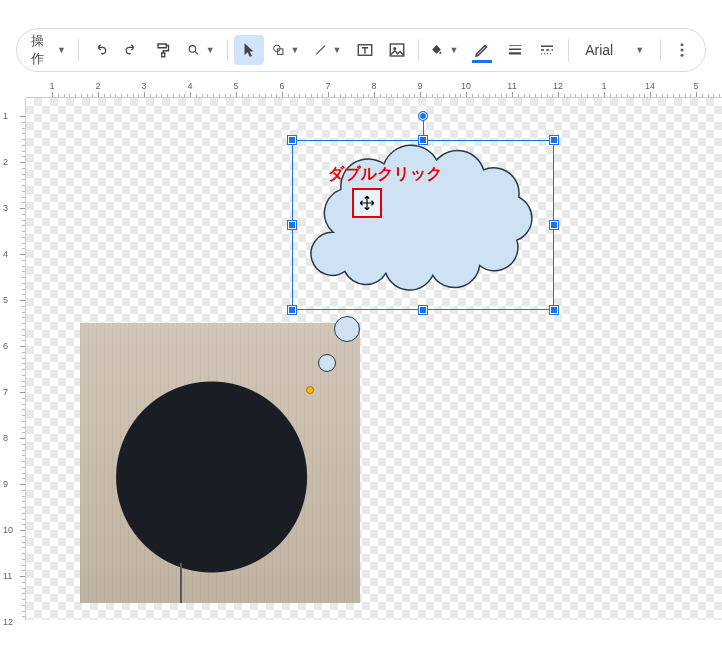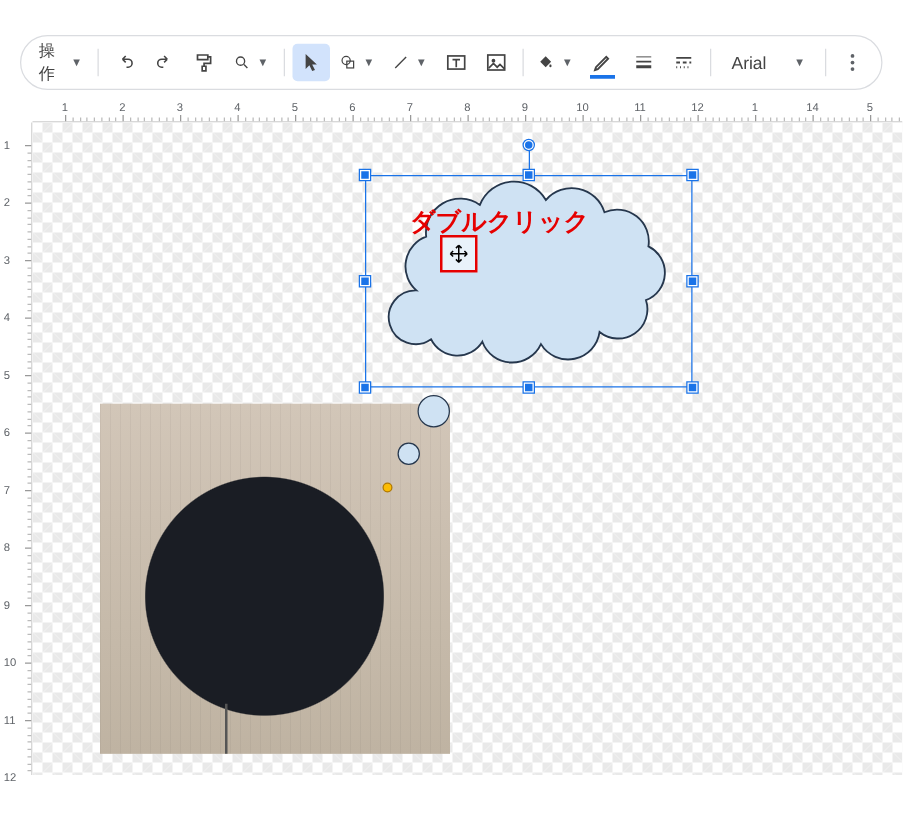--- a/index.html
+++ b/index.html
@@ -60,21 +60,21 @@
   .handle { position:absolute; width:8px; height:8px; background:#1a73e8; border:1px solid #fff; box-shadow:0 0 0 1px #1a73e8; }
   .h-nw{top:-4px;left:-4px}.h-n{top:-4px;left:calc(50% - 4px)}.h-ne{top:-4px;right:-4px}
   .h-w{top:calc(50% - 4px);left:-4px}.h-e{top:calc(50% - 4px);right:-4px}
   .h-sw{bottom:-4px;left:-4px}.h-s{bottom:-4px;left:calc(50% - 4px)}.h-se{bottom:-4px;right:-4px}
   .rot-line{position:absolute;top:-22px;left:50%;width:1px;height:22px;background:#1a73e8}
   .rot-handle{position:absolute;top:-28px;left:calc(50% - 4px);width:8px;height:8px;border-radius:50%;background:#1a73e8;border:1px solid #fff;box-shadow:0 0 0 1px #1a73e8}
 
   .cloud { position:absolute; inset:4px; }
   .cloud svg { width:100%; height:100%; overflow:visible; }
 
-  .annotation { position:absolute; color:#e60000; font-weight:bold; font-size:20px;font-family:Liberation Mono, monospace; }
+  .annotation { position:absolute; color:#e60000; font-weight:bold; font-size:16px;font-family:Liberation Mono, monospace; }
   .cursor-box { position:absolute; border:2px solid #e60000; width:30px; height:30px; display:flex; align-items:center; justify-content:center; background:rgba(255,255,255,0.55); }
   .cursor-box svg { width:18px; height:18px; }
 </style>
 </head>
 <body>
 
 <div class="header">
 </div>
 
 <div class="toolbar">

